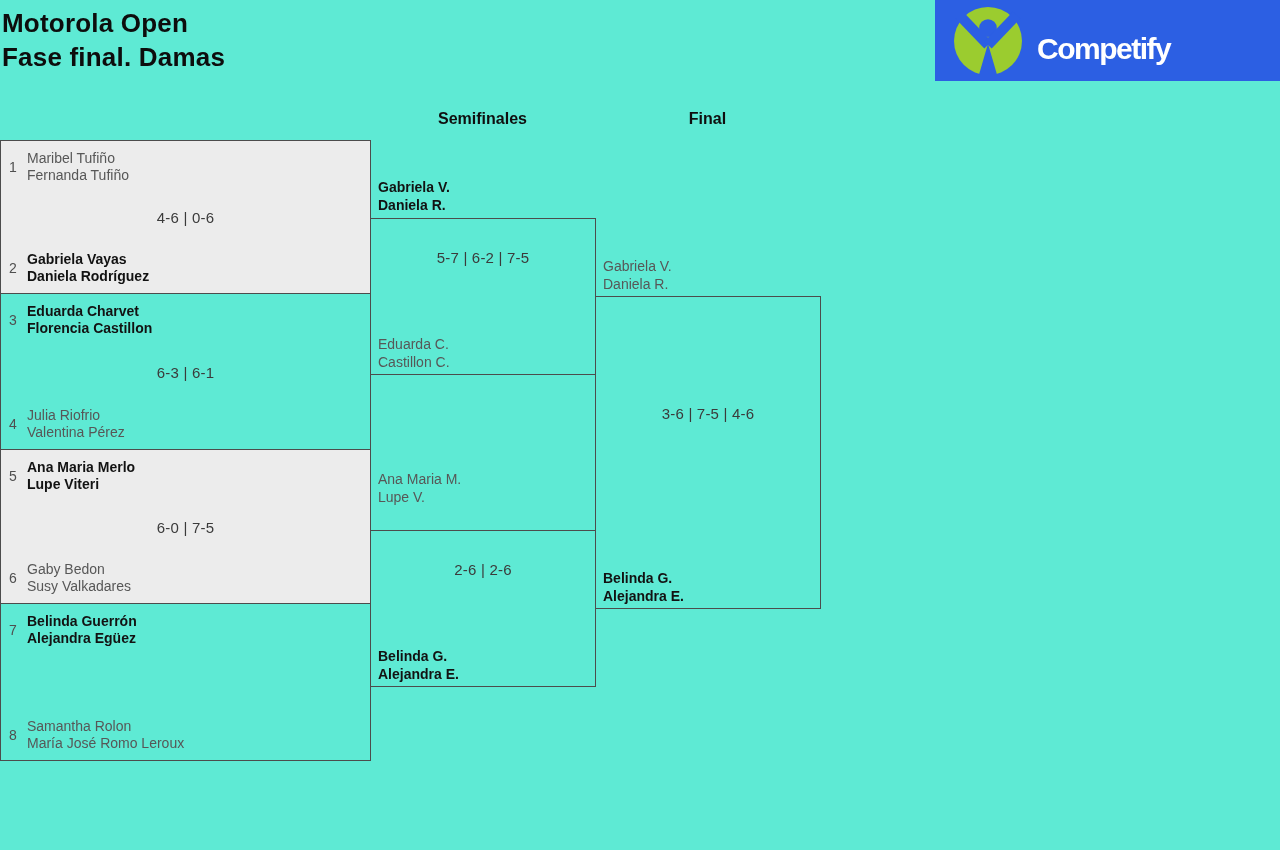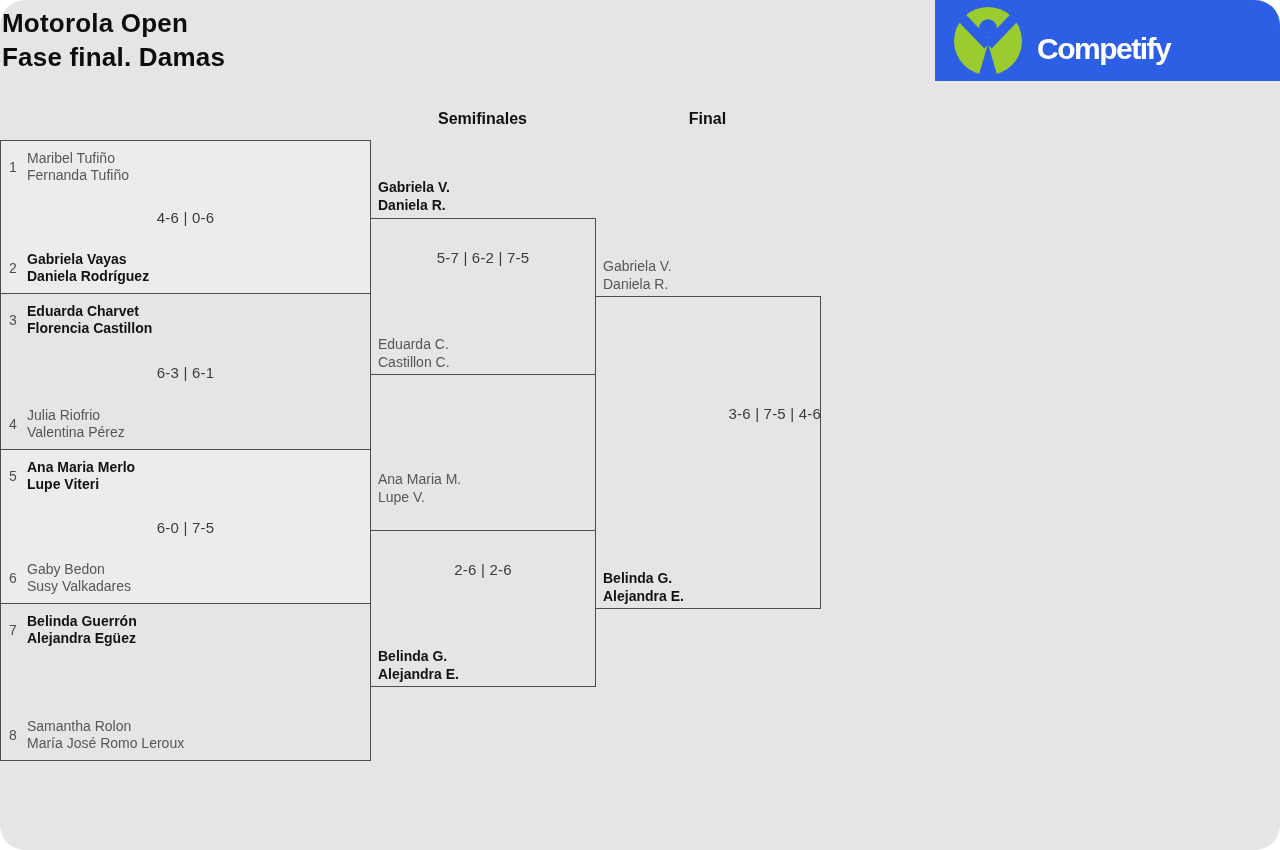--- a/index.html
+++ b/index.html
@@ -1,17 +1,17 @@
 <!DOCTYPE html>
 <html><head>
 <meta charset="utf-8">
 <style>
   * { margin:0; padding:0; box-sizing:border-box; }
   body { background:#ffffff; font-family:"Liberation Sans", sans-serif; }
-  .canvas { position:relative; width:1280px; height:850px; background:#e5e5e5; overflow:hidden;border-radius:25px; }
+  .canvas { position:relative; width:1280px; height:850px; background:#5eead4; overflow:hidden; }
 
   
   .title { position:absolute; left:2px; top:6px; font-size:26px; line-height:34px;
            font-weight:700; color:#0d0d0d; letter-spacing:0.2px; }
 
   
   .logo { position:absolute; left:935px; top:0; width:345px; height:81px;
           background:#2c5fe3; display:flex; align-items:center; }
   .logo-icon { margin-left:19px; flex:0 0 auto; display:block; }
   .logo-text { color:#ffffff; font-size:30px; font-weight:700; margin-left:15px;
@@ -58,21 +58,21 @@
   .sf1-bottom { left:378px; top:317px; }
   .sf2-top    { left:378px; top:452px; }
   .sf2-bottom { left:378px; top:629px; }
   .f-top      { left:603px; top:239px; }
   .f-bottom   { left:603px; top:551px; }
 
   .adv-score { position:absolute; text-align:center; font-size:15px; color:#3b3b3b;
                letter-spacing:0.2px; width:226px; }
   .sf1-score { left:370px; top:249px; }
   .sf2-score { left:370px; top:561px; }
-  .f-score   { left:595px; top:405px;text-align:right; }
+  .f-score   { left:595px; top:405px; }
 </style>
 </head>
 <body>
 
 <div class="canvas">
 
   <div class="title">
     <div>Motorola Open</div>
     <div>Fase final. Damas</div>
   </div>

